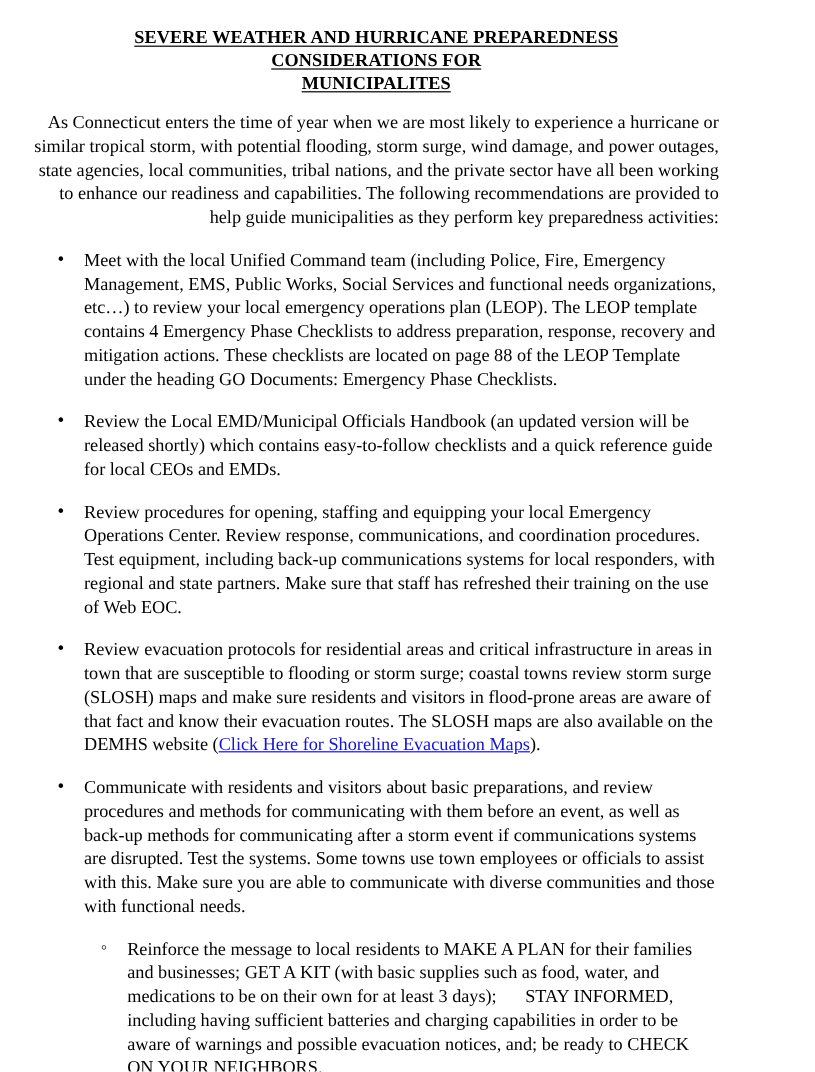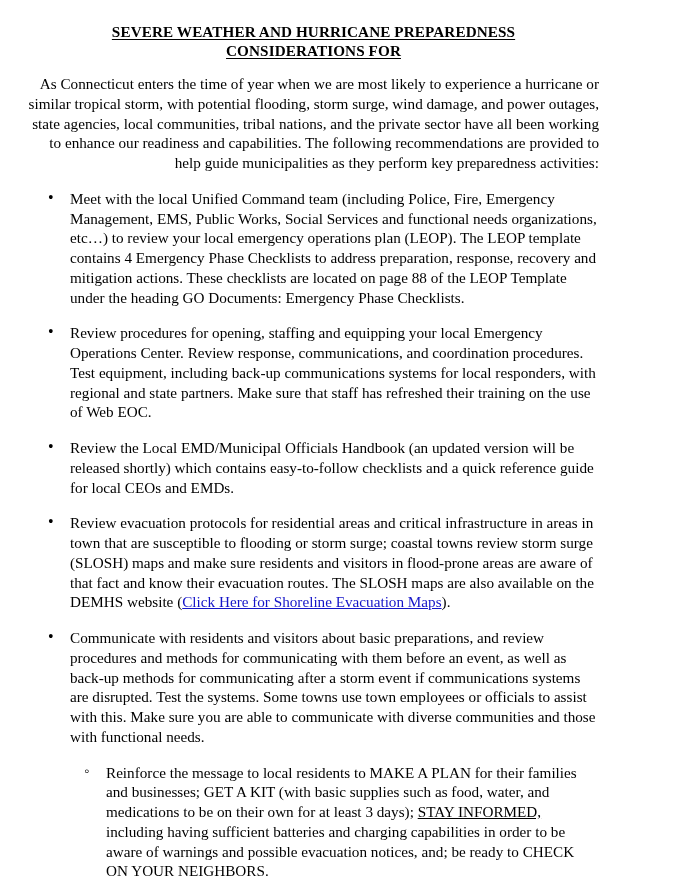--- a/index.html
+++ b/index.html
@@ -79,46 +79,47 @@
     left: 14px;
     top: -1px;
     font-size: 15px;
     line-height: 1.30;
   }
   a.doclink {
     color: #1414c8;
     text-decoration: underline;
   }
   .ul-text {
-    text-decoration: underline;
+    margin-left: 20px;
   }
 </style>
 </head>
 <body>
 
 <div class="page">
 
   <div class="doc-title">
     <span class="tline">SEVERE WEATHER AND HURRICANE PREPAREDNESS CONSIDERATIONS FOR</span>
+    <span class="tline">MUNICIPALITES</span>
   </div>
 
   <p class="intro">As Connecticut enters the time of year when we are most likely to experience a hurricane or similar tropical storm, with potential flooding, storm surge, wind damage, and power outages, state agencies, local communities, tribal nations, and the private sector have all been working to enhance our readiness and capabilities.  The following recommendations are provided to help guide municipalities as they perform key preparedness activities:</p>
 
   <ul class="bullets">
 
     <li>
       <span>Meet with the local Unified Command team (including Police, Fire, Emergency Management, EMS, Public Works, Social Services and functional needs organizations, etc…) to review your local emergency operations plan (LEOP).  The LEOP template contains 4 Emergency Phase Checklists to address preparation, response, recovery and mitigation actions. These checklists are located on page 88 of the LEOP Template under the heading GO Documents: Emergency Phase Checklists.</span>
     </li>
 
     <li>
-      <span>Review procedures for opening, staffing and equipping your local Emergency Operations Center.  Review response, communications, and coordination procedures. Test equipment, including back-up communications systems for local responders, with regional and state partners. Make sure that staff has refreshed their training on the use of Web EOC.</span>
+      <span>Review the Local EMD/Municipal Officials Handbook (an updated version will be released shortly) which contains easy-to-follow checklists and a quick reference guide for local CEOs and EMDs.</span>
     </li>
 
     <li>
-      <span>Review the Local EMD/Municipal Officials Handbook (an updated version will be released shortly) which contains easy-to-follow checklists and a quick reference guide for local CEOs and EMDs.</span>
+      <span>Review procedures for opening, staffing and equipping your local Emergency Operations Center.  Review response, communications, and coordination procedures. Test equipment, including back-up communications systems for local responders, with regional and state partners. Make sure that staff has refreshed their training on the use of Web EOC.</span>
     </li>
 
     <li>
       <span>Review evacuation protocols for residential areas and critical infrastructure in areas in town that are susceptible to flooding or storm surge; coastal towns review storm surge (SLOSH) maps and make sure residents and visitors in flood-prone areas are aware of that fact and know their evacuation routes.  The SLOSH maps are also available on the DEMHS website (</span><a class="doclink" href="#">Click Here for Shoreline Evacuation Maps</a><span>).</span>
     </li>
 
     <li>
       <span>Communicate with residents and visitors about basic preparations, and review procedures and methods for communicating with them before an event, as well as back-up methods for communicating after a storm event if communications systems are disrupted.  Test the systems.  Some towns use town employees or officials to assist with this.  Make sure you are able to communicate with diverse communities and those with functional needs.</span>
       <ul class="subbullets">
         <li>

